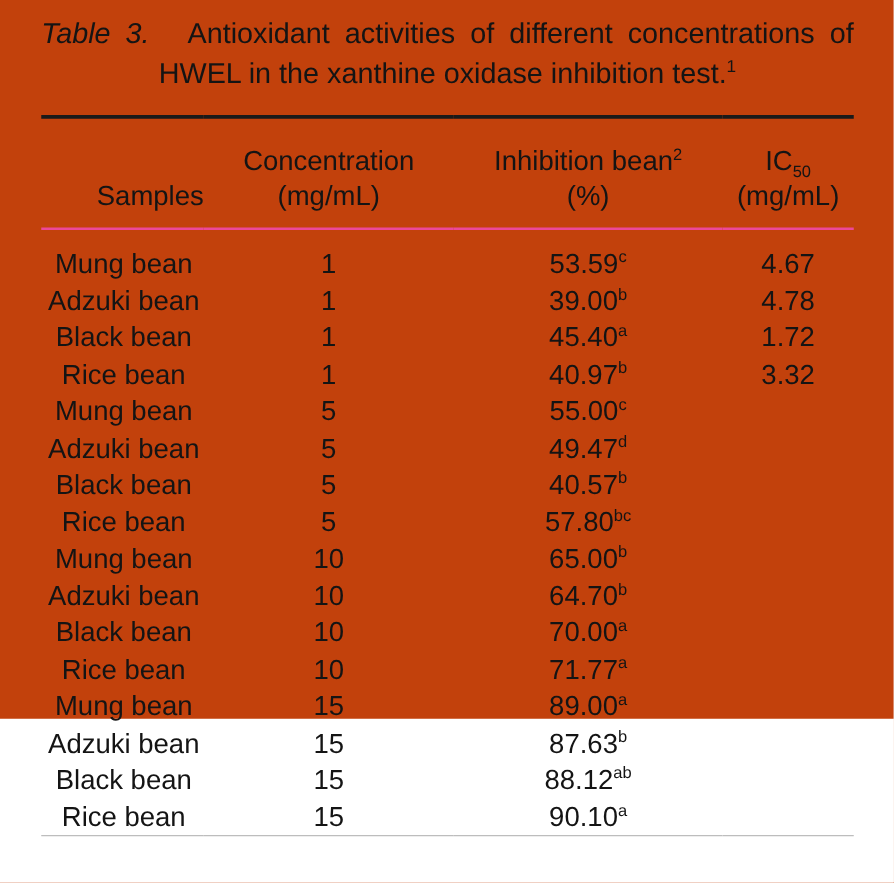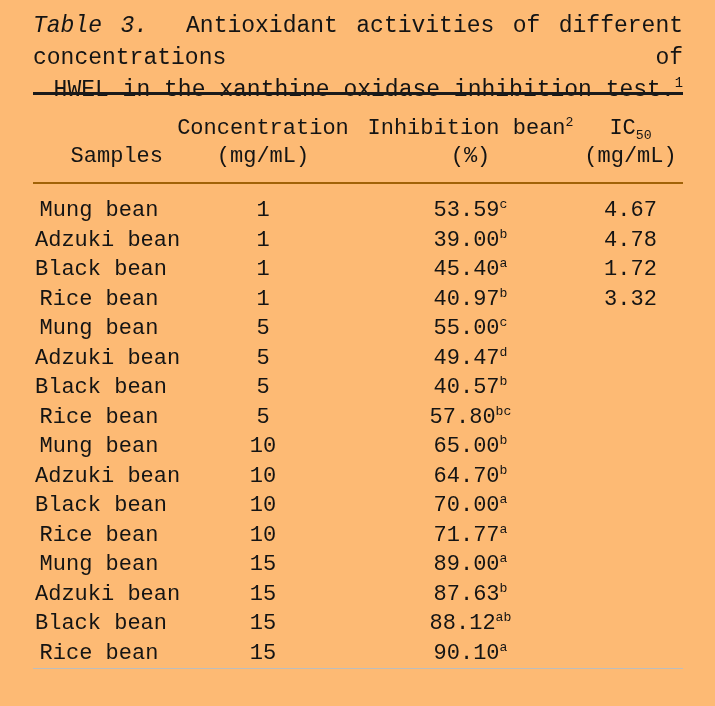--- a/index.html
+++ b/index.html
@@ -6,44 +6,44 @@
     margin: 0;
     padding: 0;
     background: #ffffff;
     width: 715px;
     height: 706px;
     overflow: hidden;
   }
   .page {
     position: relative;
     width: 715px;
-    height: 706px;
-    background: #fdba74;
+    height: 575px;
+    background: #c2410c;
     color: #141414;
-    font-family: Liberation Mono, monospace;
+    font-family: Liberation Sans, sans-serif;
   }
   .caption {
     position: absolute;
     left: 33px;
     top: 10px;
     width: 650px;
     font-size: 23px;
     line-height: 32px;
     color: #141414;
   }
   .caption p { margin: 0; }
   .cap-l1 {
     text-align: justify;
     text-align-last: justify;
   }
   .cap-label {
     font-style: italic;
     margin-right: 0.85em;
   }
-  .cap-l2 { text-align: right; }
+  .cap-l2 { text-align: center; }
   sup {
     font-size: 0.60em;
     vertical-align: super;
     line-height: 0;
   }
   sub {
     font-size: 0.60em;
     vertical-align: sub;
     line-height: 0;
   }
@@ -58,21 +58,21 @@
     border-bottom: 1px solid #bdbdbd;
     font-size: 22px;
     color: #141414;
   }
   col.c1 { width: 130px; }
   col.c2 { width: 200px; }
   col.c3 { width: 215px; }
   col.c4 { width: 105px; }
   thead th {
     font-weight: normal;
-    border-bottom: 2px solid #a16207;
+    border-bottom: 2px solid #ec4899;
     padding: 20px 0 11px 0;
     line-height: 28px;
     vertical-align: bottom;
     text-align: center;
   }
   thead th.c-sample-h {
     text-align: right;
     padding-left: 2px;
   }
   tbody td {

